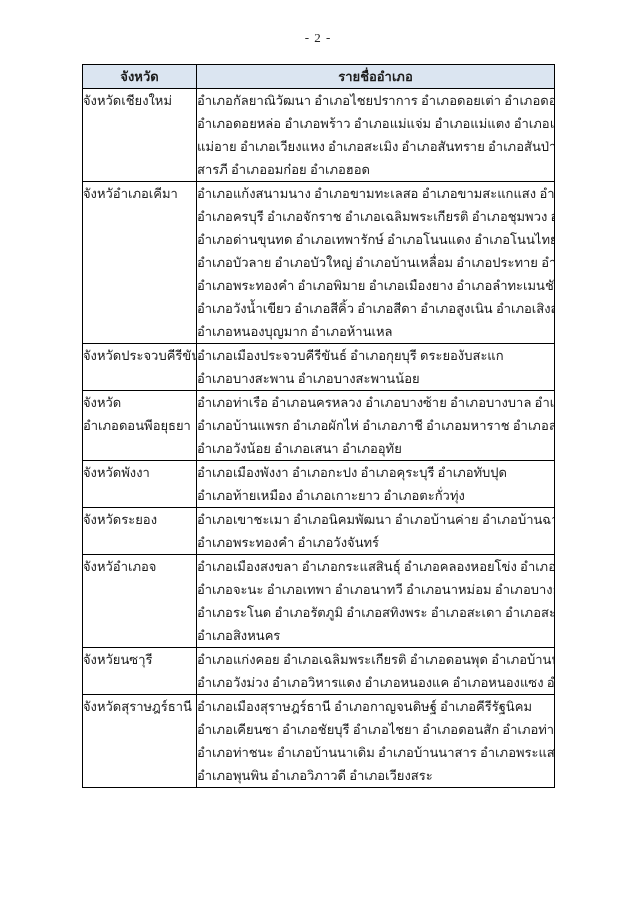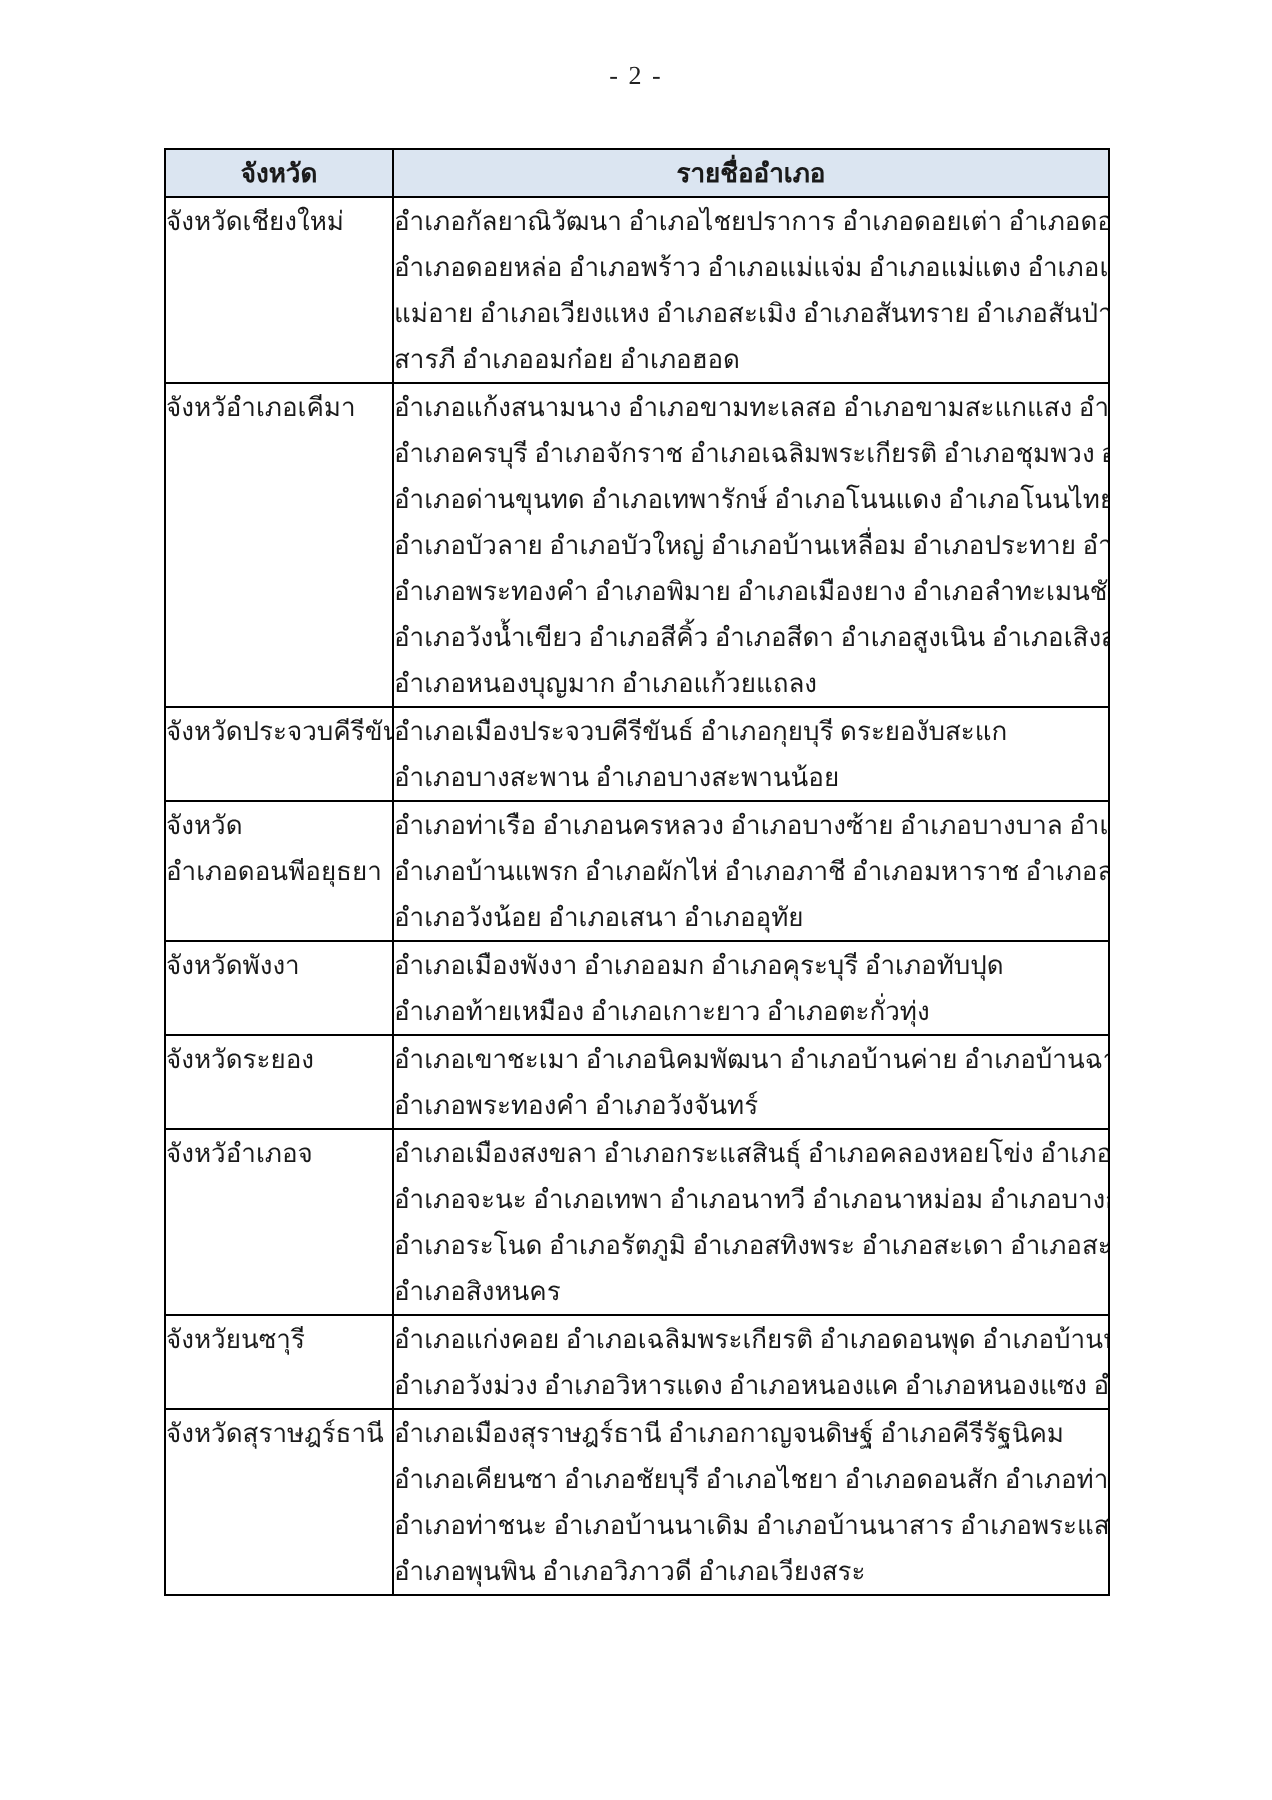--- a/index.html
+++ b/index.html
@@ -20,21 +20,21 @@
     top: 30px;
     left: 0;
     width: 100%;
     text-align: center;
     font-size: 13px;
     letter-spacing: 1px;
     color: #222;
   }
   table.district-table {
     position: absolute;
-    top: 74px;
+    top: 64px;
     left: 82px;
     width: 472px;
     border-collapse: collapse;
     table-layout: fixed;
   }
   table.district-table col.col-province { width: 114px; }
   table.district-table col.col-districts { width: 358px; }
   table.district-table th,
   table.district-table td {
     border: 1px solid #000000;
@@ -95,21 +95,21 @@
         <td class="province-cell">
           <div class="line">จังหวัอำเภอเคีมา</div>
         </td>
         <td class="districts-cell">
           <div class="line">อำเภอแก้งสนามนาง อำเภอขามทะเลสอ อำเภอขามสะแกแสง อำเภอคง</div>
           <div class="line">อำเภอครบุรี อำเภอจักราช อำเภอเฉลิมพระเกียรติ อำเภอชุมพวง อำเภอโชคชัย</div>
           <div class="line">อำเภอด่านขุนทด อำเภอเทพารักษ์ อำเภอโนนแดง อำเภอโนนไทย อำเภอโนนสูง</div>
           <div class="line">อำเภอบัวลาย อำเภอบัวใหญ่ อำเภอบ้านเหลื่อม อำเภอประทาย อำเภอปักธงชัย</div>
           <div class="line">อำเภอพระทองคำ อำเภอพิมาย อำเภอเมืองยาง อำเภอลำทะเมนชัย</div>
           <div class="line">อำเภอวังน้ำเขียว อำเภอสีคิ้ว อำเภอสีดา อำเภอสูงเนิน อำเภอเสิงสาง</div>
-          <div class="line">อำเภอหนองบุญมาก อำเภอแก้วยแถลง</div>
+          <div class="line">อำเภอหนองบุญมาก อำเภอห้านเหล</div>
         </td>
       </tr>
       <tr>
         <td class="province-cell">
           <div class="line">จังหวัดประจวบคีรีขันธ์</div>
         </td>
         <td class="districts-cell">
           <div class="line">อำเภอเมืองประจวบคีรีขันธ์ อำเภอกุยบุรี ดระยองับสะแก</div>
           <div class="line">อำเภอบางสะพาน อำเภอบางสะพานน้อย</div>
         </td>
@@ -123,21 +123,21 @@
           <div class="line">อำเภอท่าเรือ อำเภอนครหลวง อำเภอบางซ้าย อำเภอบางบาล อำเภอบางปะหัน</div>
           <div class="line">อำเภอบ้านแพรก อำเภอผักไห่ อำเภอภาชี อำเภอมหาราช อำเภอลาดบัวหลวง</div>
           <div class="line">อำเภอวังน้อย อำเภอเสนา อำเภออุทัย</div>
         </td>
       </tr>
       <tr>
         <td class="province-cell">
           <div class="line">จังหวัดพังงา</div>
         </td>
         <td class="districts-cell">
-          <div class="line">อำเภอเมืองพังงา อำเภออมก อำเภอคุระบุรี อำเภอทับปุด</div>
+          <div class="line">อำเภอเมืองพังงา อำเภอกะปง อำเภอคุระบุรี อำเภอทับปุด</div>
           <div class="line">อำเภอท้ายเหมือง อำเภอเกาะยาว อำเภอตะกั่วทุ่ง</div>
         </td>
       </tr>
       <tr>
         <td class="province-cell">
           <div class="line">จังหวัดระยอง</div>
         </td>
         <td class="districts-cell">
           <div class="line">อำเภอเขาชะเมา อำเภอนิคมพัฒนา อำเภอบ้านค่าย อำเภอบ้านฉาง</div>
           <div class="line">อำเภอพระทองคำ อำเภอวังจันทร์</div>

